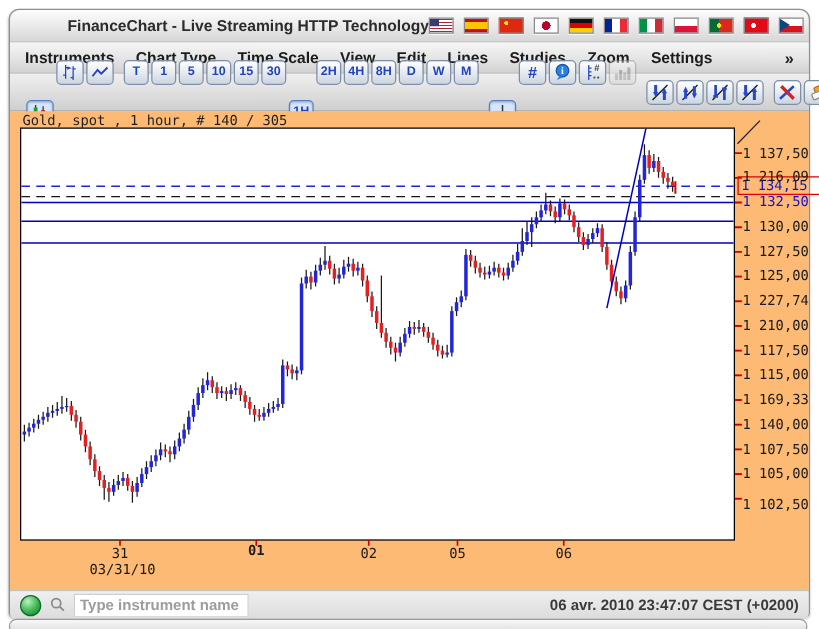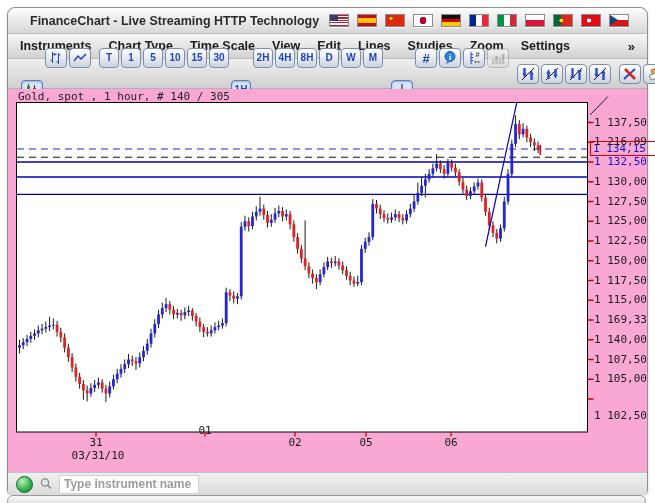--- a/index.html
+++ b/index.html
@@ -2,21 +2,21 @@
 <html><head>
 <meta charset="utf-8">
 <style>
   html,body{margin:0;padding:0;width:655px;height:503px;overflow:hidden;background:#fff;
     font-family:"Liberation Sans",sans-serif;-webkit-font-smoothing:antialiased;}
   .window{position:absolute;left:7px;top:7px;width:639px;height:485px;background:#d9d9d9;
     border:1px solid #8f8f8f;border-radius:8px 8px 4px 4px;box-shadow:0 1px 2px rgba(0,0,0,.25);}
   
   .titlebar{height:25px;border-radius:8px 8px 0 0;display:flex;align-items:center;
     background:linear-gradient(#fdfdfd,#ececec 45%,#d7d7d7);border-bottom:1px solid #bdbdbd;padding:0 10px 0 22px;}
-  .title{font-size:12.5px;font-weight:bold;color:#2b2b2b;white-space:nowrap;}
+  .title{font-size:12.5px;font-weight:bold;color:#2b2b2b;white-space:nowrap;margin-left:24px;}
   .flags{margin-left:auto;margin-right:8px;display:flex;gap:8px;}
   .flag{width:18px;height:11px;border:1px solid #8a8a8a;box-shadow:0 1px 0 rgba(255,255,255,.7);
     position:relative;overflow:hidden;background:#ccc;cursor:pointer;}
   .flag-us{background:
       linear-gradient(to right,#3c3b6e 0 42%,transparent 42%) 0 0/100% 55% no-repeat,
       repeating-linear-gradient(#b22234 0 1.2px,#fff 1.2px 2.4px);}
   .flag-es{background:linear-gradient(#c60b1e 0 27%,#ffc400 27% 73%,#c60b1e 73%);}
   .flag-cn{background:radial-gradient(circle at 28% 32%,#ffde00 0 1.6px,transparent 1.7px),#de2910;}
   .flag-jp{background:radial-gradient(circle at 50% 50%,#bc002d 0 3.4px,#fff 3.5px);}
   .flag-de{background:linear-gradient(#111 0 33%,#dd0000 33% 66%,#ffce00 66%);}
@@ -43,21 +43,21 @@
   .tgap{width:9px;}
   .tbtn{height:20px;min-width:20px;padding:0 2px;box-sizing:border-box;border:1px solid #7d8fa8;
     border-radius:4px;background:linear-gradient(#ffffff,#e4e9ef 55%,#cdd4dd);
     display:flex;align-items:center;justify-content:center;cursor:pointer;
     font-size:10px;font-weight:bold;color:#2244bb;font-family:"Liberation Sans",sans-serif;}
   .tbtn svg{display:block;}
   .tbtn.active{background:linear-gradient(#dce9fb,#c8dcf5);border-color:#5a7fc0;
     box-shadow:inset 0 1px 2px rgba(30,60,120,.35);margin-top:32px;}
   .tbtn.disabled{opacity:.5;filter:grayscale(1);cursor:default;}
   
-  .chartpanel{position:relative;height:383px;background:#f9a8d4;}
+  .chartpanel{position:relative;height:383px;background:#fdba74;}
   .chart-label{position:absolute;left:10px;top:1px;font-family:"DejaVu Sans Mono",monospace;
     font-size:11px;color:#1f1f1f;white-space:pre;}
   #plot{position:absolute;left:8px;top:6px;}
   .ylabel{position:absolute;font-family:"DejaVu Sans Mono",monospace;font-size:11px;color:#1a1a1a;
     white-space:pre;left:586px;}
   .ylabel.blue{color:#1414cc;}
   .xlabel{position:absolute;font-family:"DejaVu Sans Mono",monospace;font-size:11px;color:#1a1a1a;
     transform:translateX(-50%);}
   .price-badge{position:absolute;left:582px;width:64px;height:13px;border:1px solid #e00000;
     color:#1414cc;font-family:"DejaVu Sans Mono",monospace;font-size:11px;line-height:13px;
@@ -563,41 +563,42 @@
         <line x1="350" y1="337" x2="350" y2="341.5" stroke="#cc0000" stroke-width="1.3"></line>
         <line x1="435" y1="337" x2="435" y2="341.5" stroke="#cc0000" stroke-width="1.3"></line>
       </svg>
     <div class="price-badge" id="pricebadge" style="top: 52.465px;">1 134,15</div>
   <div class="ylabel" style="top: 26.5px;">1 137,50</div>
       <div class="ylabel" style="top: 46.25px;">1 216,09</div>
       <div class="ylabel blue" style="top: 66px;">1 132,50</div>
       <div class="ylabel" style="top: 85.75px;">1 130,00</div>
       <div class="ylabel" style="top: 105.5px;">1 127,50</div>
       <div class="ylabel" style="top: 125.25px;">1 125,00</div>
-      <div class="ylabel" style="top: 145px;">1 122,50</div>
-      <div class="ylabel" style="top: 164.75px;">1 150,00</div>
+      <div class="ylabel" style="top: 145px;">1 227,74</div>
+      <div class="ylabel" style="top: 164.75px;">1 210,00</div>
       <div class="ylabel" style="top: 184.5px;">1 117,50</div>
       <div class="ylabel" style="top: 204.25px;">1 115,00</div>
       <div class="ylabel" style="top: 224px;">1 169,33</div>
       <div class="ylabel" style="top: 243.75px;">1 140,00</div>
       <div class="ylabel" style="top: 263.5px;">1 107,50</div>
       <div class="ylabel" style="top: 283.25px;">1 105,00</div>
-      <div class="ylabel" style="top: 320px;">1 102,50</div>
+      <div class="ylabel" style="top: 308px;">1 102,50</div>
       <div class="xlabel" style="left: 88px; top: 347px;">31</div>
       <div class="xlabel" style="left: 90px; top: 360px;">03/31/10</div>
-      <div class="xlabel" style="left: 197px; top: 335px;">01</div>
+      <div class="xlabel" style="left: 197px; top: 345px; font-weight: bold;">01</div>
       <div class="xlabel" style="left: 287px; top: 347px;">02</div>
       <div class="xlabel" style="left: 358px; top: 347px;">05</div>
       <div class="xlabel" style="left: 443px; top: 347px;">06</div>
     </div>
 
   <div class="bottombar">
     <div class="led"></div>
     <svg width="16" height="16" viewBox="0 0 16 16">
       <circle cx="7" cy="6.5" r="3.6" fill="none" stroke="#8a8a8a" stroke-width="1.4"></circle>
       <line x1="9.8" y1="9.3" x2="13" y2="12.5" stroke="#8a8a8a" stroke-width="1.6"></line>
     </svg>
     <input class="search-input" placeholder="Type instrument name" style="">
+    <span class="timestamp">06 avr. 2010 23:47:07 CEST (+0200)</span>
   </div>
 
 </div>
 
 <div class="bottomstrip"></div>
 
 </body></html>

